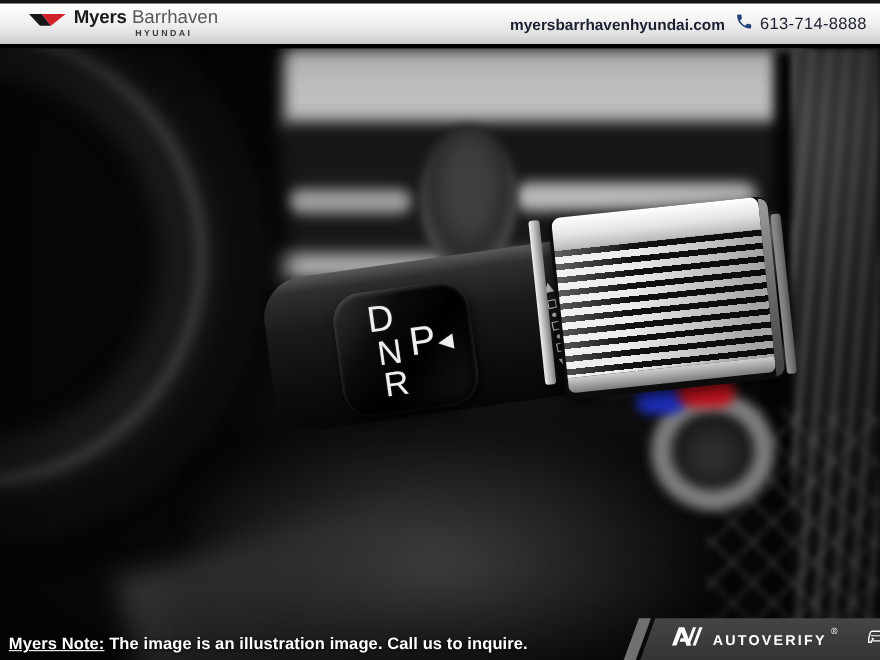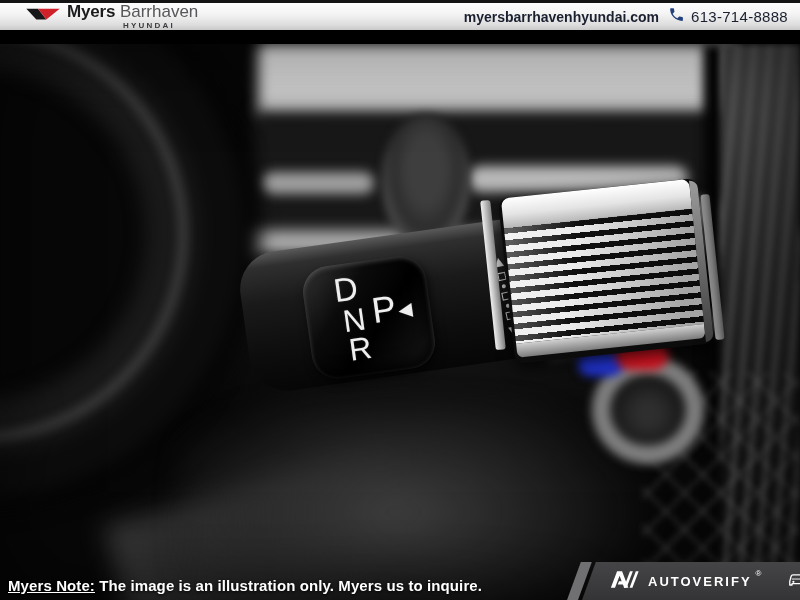--- a/index.html
+++ b/index.html
@@ -1,21 +1,21 @@
 <!DOCTYPE html>
 <html><head>
 <meta charset="utf-8">
 <style>
   * { margin:0; padding:0; box-sizing:border-box; }
   html,body { width:800px; height:600px; overflow:hidden; background:#000;
               font-family:"Liberation Sans", sans-serif; }
 
   
   .header {
-    position:absolute; top:0; left:0; width:800px; height:30px;
+    position:absolute; top:0; left:0; width:800px; height:40px;
     background:linear-gradient(180deg,#ffffff 0%,#f4f4f4 40%,#dedede 80%,#c9c9c9 100%);
     border-top:3px solid #151515;
     display:flex; align-items:center; justify-content:space-between;
     padding:0 12px 0 26px; z-index:10;
   }
   .logo { display:flex; align-items:flex-start; gap:7px; }
   .logo-mark { margin-top:4px; }
   .logo-text-line1 { font-size:17px; line-height:18px; }
   .logo-myers { font-weight:bold; color:#1b1b1e; letter-spacing:-0.2px; }
   .logo-loc { font-weight:normal; color:#57575b; }
@@ -236,21 +236,21 @@
   <div class="ly cap-sliver-r"></div>
   <div class="ly cap">
     <div class="cap-frame"></div>
     <div class="cap-top"></div>
     <div class="cap-ribs"></div>
     <div class="cap-bottom"></div>
     <div class="cap-redge"></div>
   </div>
 
   <div class="note">
-    <span class="note-label">Myers Note:</span><span> The image is an illustration only. Myers us to inquire.</span>
+    <span class="note-label">Myers Note:</span><span> The image is an illustration image. Call us to inquire.</span>
   </div>
 
   <div class="av-badge">
     <div class="av-accent"></div>
     <div class="av-skew"></div>
     <div class="av-inner">
       <span>
         <svg width="30" height="21" viewBox="0 0 36 24">
           <path d="M8.5 2 L1 22 H6 L11.5 7.5 L14 14 H10.8 L9.3 18 H15.5 L17 22 H22 L14.5 2 Z" fill="#fff"></path>
           <path d="M24 2 L16.5 22 h3.4 L27.4 2 Z" fill="#fff"></path>

